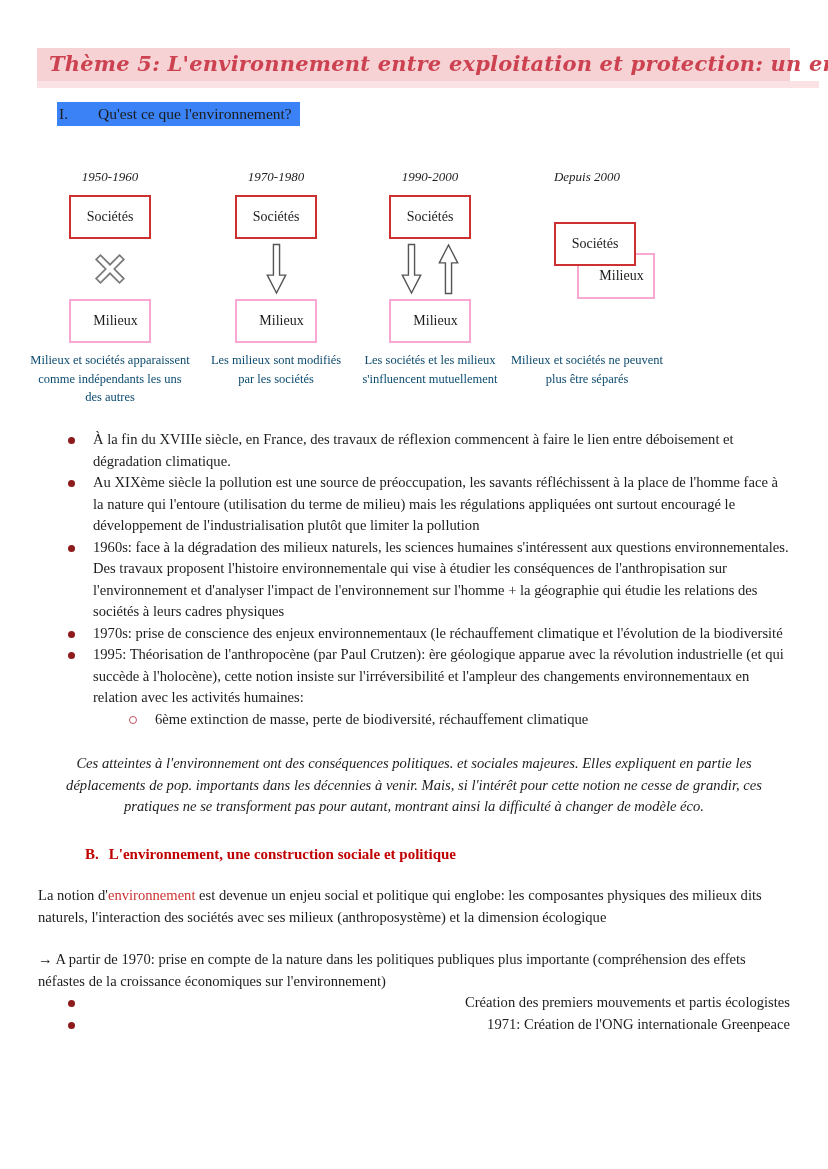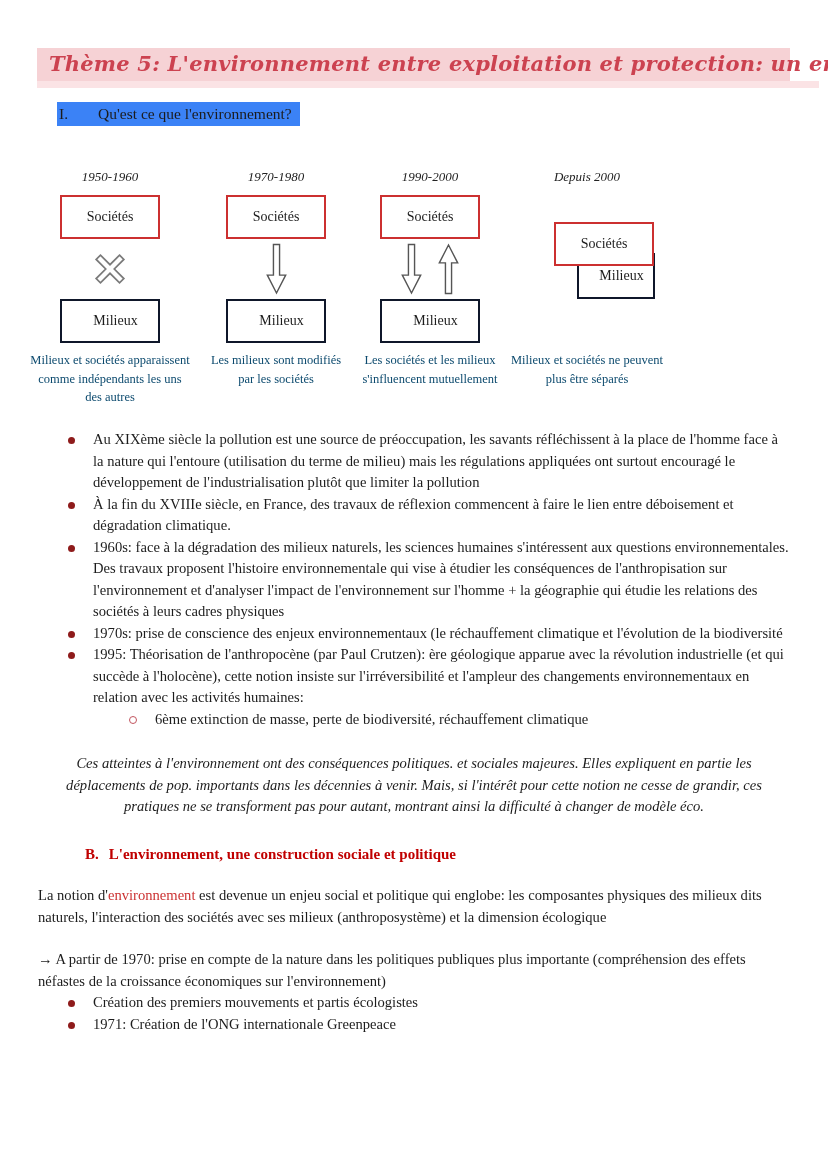--- a/index.html
+++ b/index.html
@@ -58,27 +58,27 @@
   .dcol { position: absolute; top: 0; width: 160px; text-align: center; }
   .dcol.c1 { left: 30px; }
   .dcol.c2 { left: 196px; }
   .dcol.c3 { left: 350px; }
   .dcol.c4 { left: 507px; }
   .dyear {
     font-style: italic; font-size: 13px; line-height: 16px;
     margin-bottom: 10px; color: #222;
   }
   .dbox {
-    width: 100px; height: 44px; margin: 0 auto;
+    width: 82px; height: 44px; margin: 0 auto;
     box-sizing: border-box;
     display: flex; align-items: center; justify-content: center;
     font-size: 14px; background: #fff;
   }
   .dbox.red   { border: 2.5px solid #cc3030; }
-  .dbox.green { border: 2px solid #0f172a; padding-left: 11px; }
+  .dbox.green { border: 2px solid #f9a8d4; padding-left: 11px; }
   .arrow-zone {
     height: 60px; display: flex; align-items: center; justify-content: center; gap: 16px;
   }
   .overlap-zone { position: relative; height: 148px; }
   .overlap-zone .dbox { position: absolute; margin: 0; }
   .overlap-zone .dbox.red   { left: 47px; top: 27px; z-index: 2; }
   .overlap-zone .dbox.green { left: 70px; top: 58px; width: 78px; height: 46px; z-index: 1; }
   .dcaption {
     margin-top: 8px; font-size: 12.5px; line-height: 18.5px; color: #0c4a6e;
   }
@@ -186,38 +186,38 @@
         <div class="dbox green">
           <span>Milieux</span>
         </div>
       </div>
       <div class="dcaption">Milieux et sociétés ne peuvent plus être séparés</div>
     </div>
 
   </div>
 
   <ul class="doc-list">
+    <li class="lvl1">À la fin du XVIIIe siècle, en France, des travaux de réflexion commencent à faire le lien entre déboisement et dégradation climatique.</li>
     <li class="lvl1">Au XIXème siècle la pollution est une source de préoccupation, les savants réfléchissent à la place de l'homme face à la nature qui l'entoure (utilisation du terme de milieu) mais les régulations appliquées ont surtout encouragé le développement de l'industrialisation plutôt que limiter la pollution</li>
-    <li class="lvl1">À la fin du XVIIIe siècle, en France, des travaux de réflexion commencent à faire le lien entre déboisement et dégradation climatique.</li>
     <li class="lvl1">1960s: face à la dégradation des milieux naturels, les sciences humaines s'intéressent aux questions environnementales. Des travaux proposent l'histoire environnementale qui vise à étudier les conséquences de l'anthropisation sur l'environnement et d'analyser l'impact de l'environnement sur l'homme + la géographie qui étudie les relations des sociétés à leurs cadres physiques</li>
     <li class="lvl1">1970s: prise de conscience des enjeux environnementaux (le réchauffement climatique et l'évolution de la biodiversité</li>
     <li class="lvl1">1995: Théorisation de l'anthropocène (par Paul Crutzen): ère géologique apparue avec la révolution industrielle (et qui succède à l'holocène), cette notion insiste sur l'irréversibilité et l'ampleur des changements environnementaux en relation avec les activités humaines:</li>
     <li class="lvl2">6ème extinction de masse, perte de biodiversité, réchauffement climatique</li>
   </ul>
 
   <div class="note-italic">Ces atteintes à l'environnement ont des conséquences politiques. et sociales majeures. Elles expliquent en partie les déplacements de pop. importants dans les décennies à venir. Mais, si l'intérêt pour cette notion ne cesse de grandir, ces pratiques ne se transforment pas pour autant, montrant ainsi la difficulté à changer de modèle éco.</div>
 
   <div class="sub-heading">
     <span class="letter">B.</span><span>L'environnement, une construction sociale et politique</span>
   </div>
 
   <div class="para">
     <span>La notion d'</span><span class="red-word">environnement</span><span> est devenue un enjeu social et politique qui englobe: les composantes physiques des milieux dits naturels, l'interaction des sociétés avec ses milieux (anthroposystème) et la dimension écologique</span>
   </div>
 
   <div class="para arrowp">→ A partir de 1970: prise en compte de la nature dans les politiques publiques plus importante (compréhension des effets néfastes de la croissance économiques sur l'environnement)</div>
 
-  <ul class="doc-list" style="margin-top:0;">
+  <ul class="doc-list" style="margin-top:0;text-align:right;">
     <li class="lvl1">Création des premiers mouvements et partis écologistes</li>
     <li class="lvl1">1971: Création de l'ONG internationale Greenpeace</li>
   </ul>
 
 </div>
 
 </body></html>

